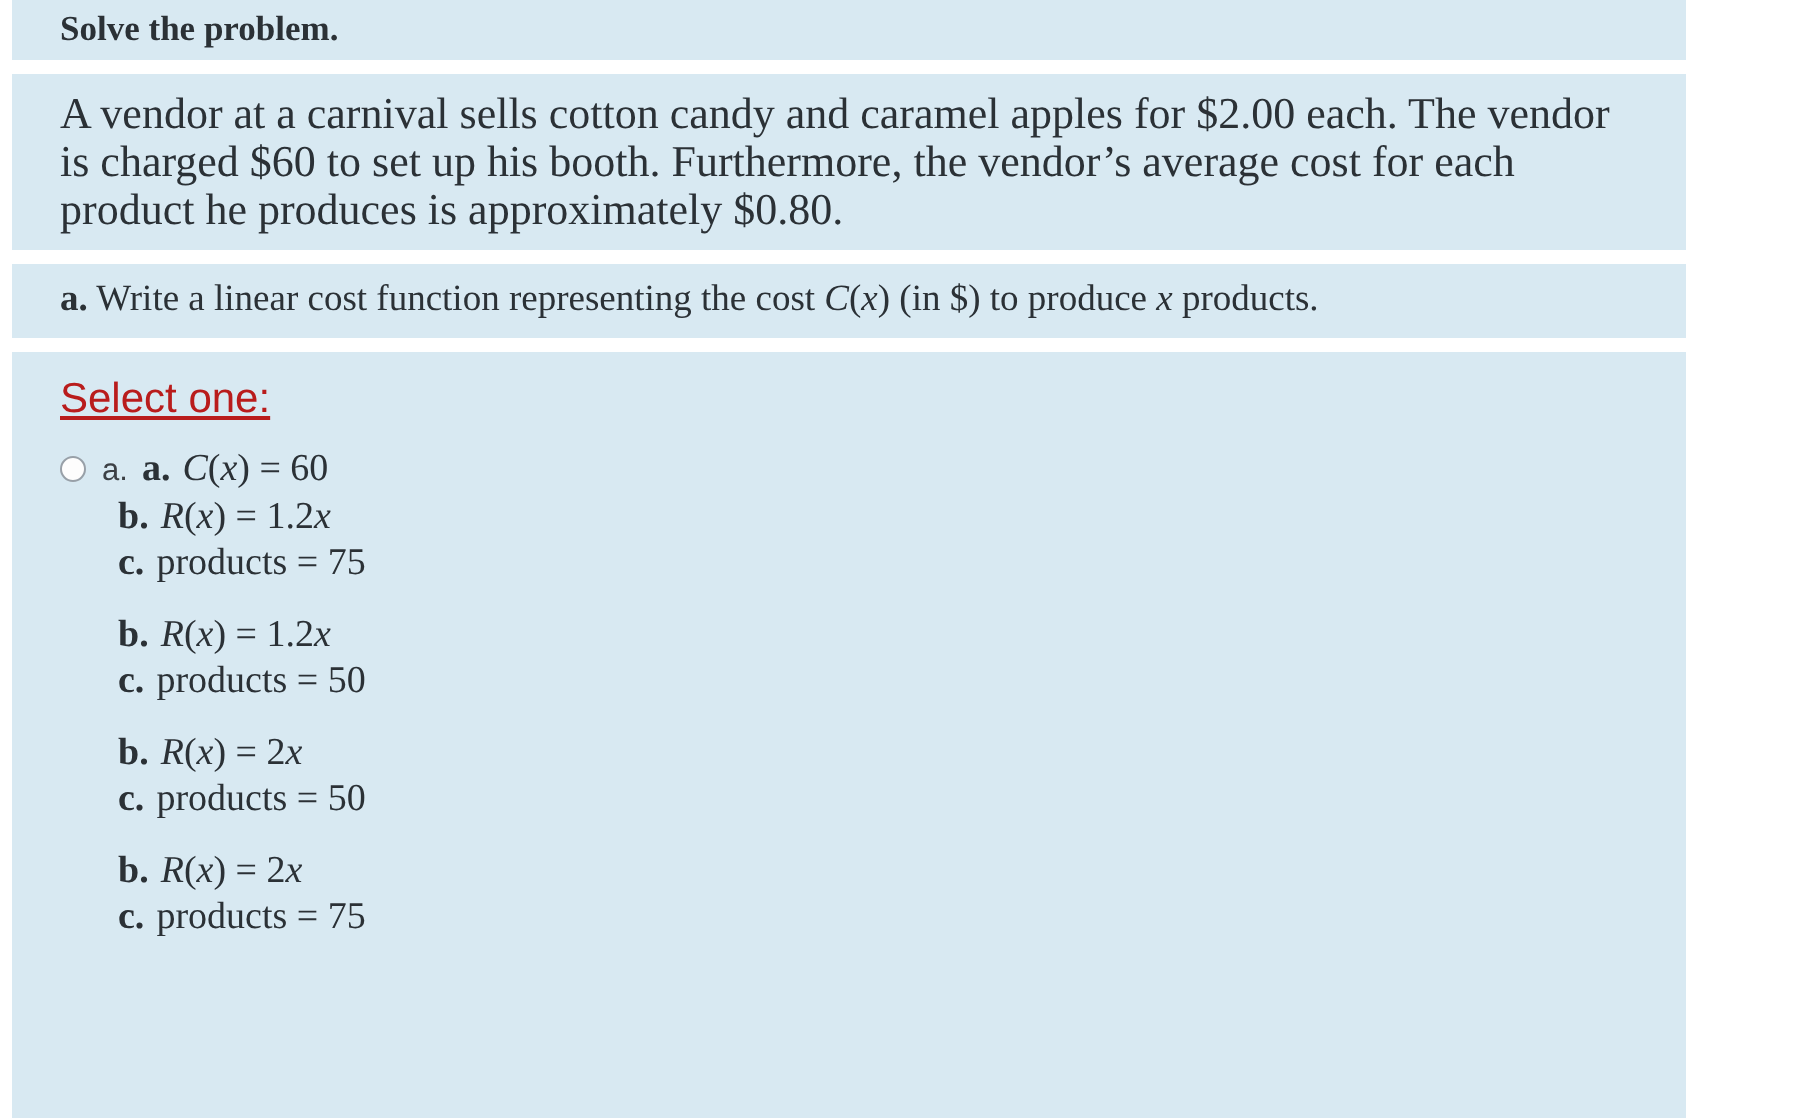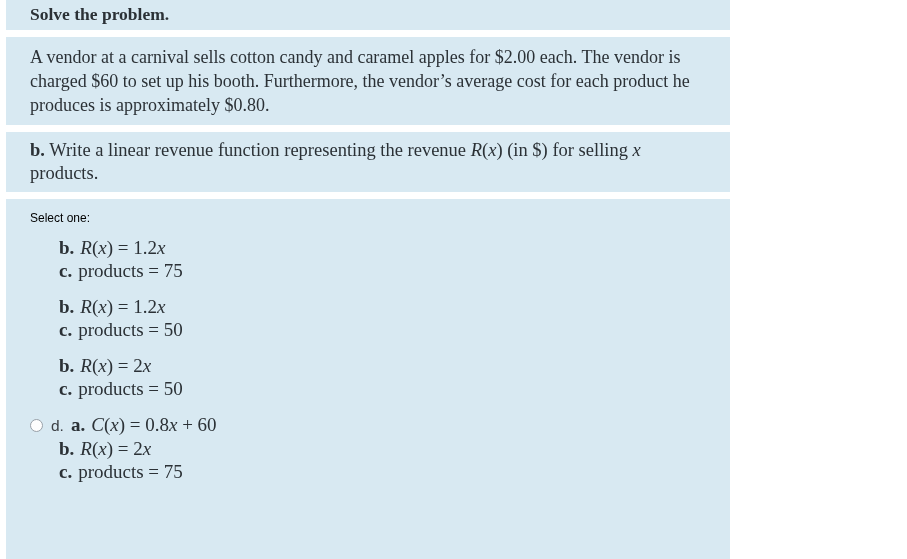--- a/index.html
+++ b/index.html
@@ -6,59 +6,60 @@
     html, body { margin: 0; padding: 0; }
     body {
       width: 907px;
       height: 559px;
       background: #ffffff;
       font-family: "Liberation Serif", serif;
       color: #2b3136;
       overflow: hidden;
     }
     .page {
-      width: 730px;
+      width: 843px;
       height: 559px;
       padding-left: 6px;      
       background: #ffffff;
       display: flex;
       flex-direction: column;
     }
     .block {
       background: #d8e9f2;
       margin-bottom: 7px;
     }
     .block-header {
       padding: 5px 20px 6px 24px;
       font-size: 17.5px;
       line-height: 19px;
       font-weight: bold;
     }
     .block-problem {
       padding: 8px 20px 8px 24px;
-      font-size: 18px;
+      font-size: 22px;
       line-height: 24px;
     }
     .block-problem .inner { max-width: 862px; }
     .block-parts {
       padding: 7px 20px 7px 24px;
       font-size: 18.5px;
       line-height: 23px;
     }
     .part-label { font-weight: bold; }
     .block-answer {
       margin-bottom: 0;
       flex: 1 1 auto;
       padding: 8px 20px 0 24px;
     }
     .select-prompt {
       font-family: "Liberation Sans", sans-serif;
-      font-size: 12px;
-      color: #000000;
+      font-size: 21px;
+      color: #b91c1c;
       margin: 4px 0 11px 0;
+      text-decoration: underline;
     }
     .option {
       margin-bottom: 13px;
       font-size: 19px;
       line-height: 23px;
     }
     .opt-line { padding-left: 29px; }
     .opt-line.first { padding-left: 0; }
     .radio {
       display: inline-block;
@@ -90,29 +91,32 @@
   <div class="block block-header">
     <span>Solve the problem.</span>
   </div>
 
   <div class="block block-problem">
     <div class="inner">A vendor at a carnival sells cotton candy and caramel apples for $2.00 each. The vendor is charged $60 to set up his booth. Furthermore, the vendor’s average cost for each product he produces is approximately $0.80.</div>
   </div>
 
   <div class="block block-parts">
     <div>
-      <span class="part-label">b.</span>
-      <span class="math">Write a linear revenue function representing the revenue <i>R</i>(<i>x</i>) (in $) for selling <i>x</i> products.</span>
+      <span class="part-label">a.</span>
+      <span class="math">Write a linear cost function representing the cost <i>C</i>(<i>x</i>) (in $) to produce <i>x</i> products.</span>
     </div>
   </div>
 
   <div class="block block-answer">
     <div class="select-prompt">Select one:</div>
 
     <div class="option">
+      <div class="opt-line first">
+        <span class="radio"></span><span class="opt-letter">a.</span><span class="sub-label">a.</span><span class="math"><i>C</i>(<i>x</i>) = 60</span>
+      </div>
       <div class="opt-line">
         <span class="sub-label">b.</span><span class="math"><i>R</i>(<i>x</i>) = 1.2<i>x</i></span>
       </div>
       <div class="opt-line">
         <span class="sub-label">c.</span><span class="math">products = 75</span>
       </div>
     </div>
 
     <div class="option">
       <div class="opt-line">
@@ -126,23 +130,20 @@
     <div class="option">
       <div class="opt-line">
         <span class="sub-label">b.</span><span class="math"><i>R</i>(<i>x</i>) = 2<i>x</i></span>
       </div>
       <div class="opt-line">
         <span class="sub-label">c.</span><span class="math">products = 50</span>
       </div>
     </div>
 
     <div class="option">
-      <div class="opt-line first">
-        <span class="radio"></span><span class="opt-letter">d.</span><span class="sub-label">a.</span><span class="math"><i>C</i>(<i>x</i>) = 0.8<i>x</i> + 60</span>
-      </div>
       <div class="opt-line">
         <span class="sub-label">b.</span><span class="math"><i>R</i>(<i>x</i>) = 2<i>x</i></span>
       </div>
       <div class="opt-line">
         <span class="sub-label">c.</span><span class="math">products = 75</span>
       </div>
     </div>
   </div>
 
 </div>

